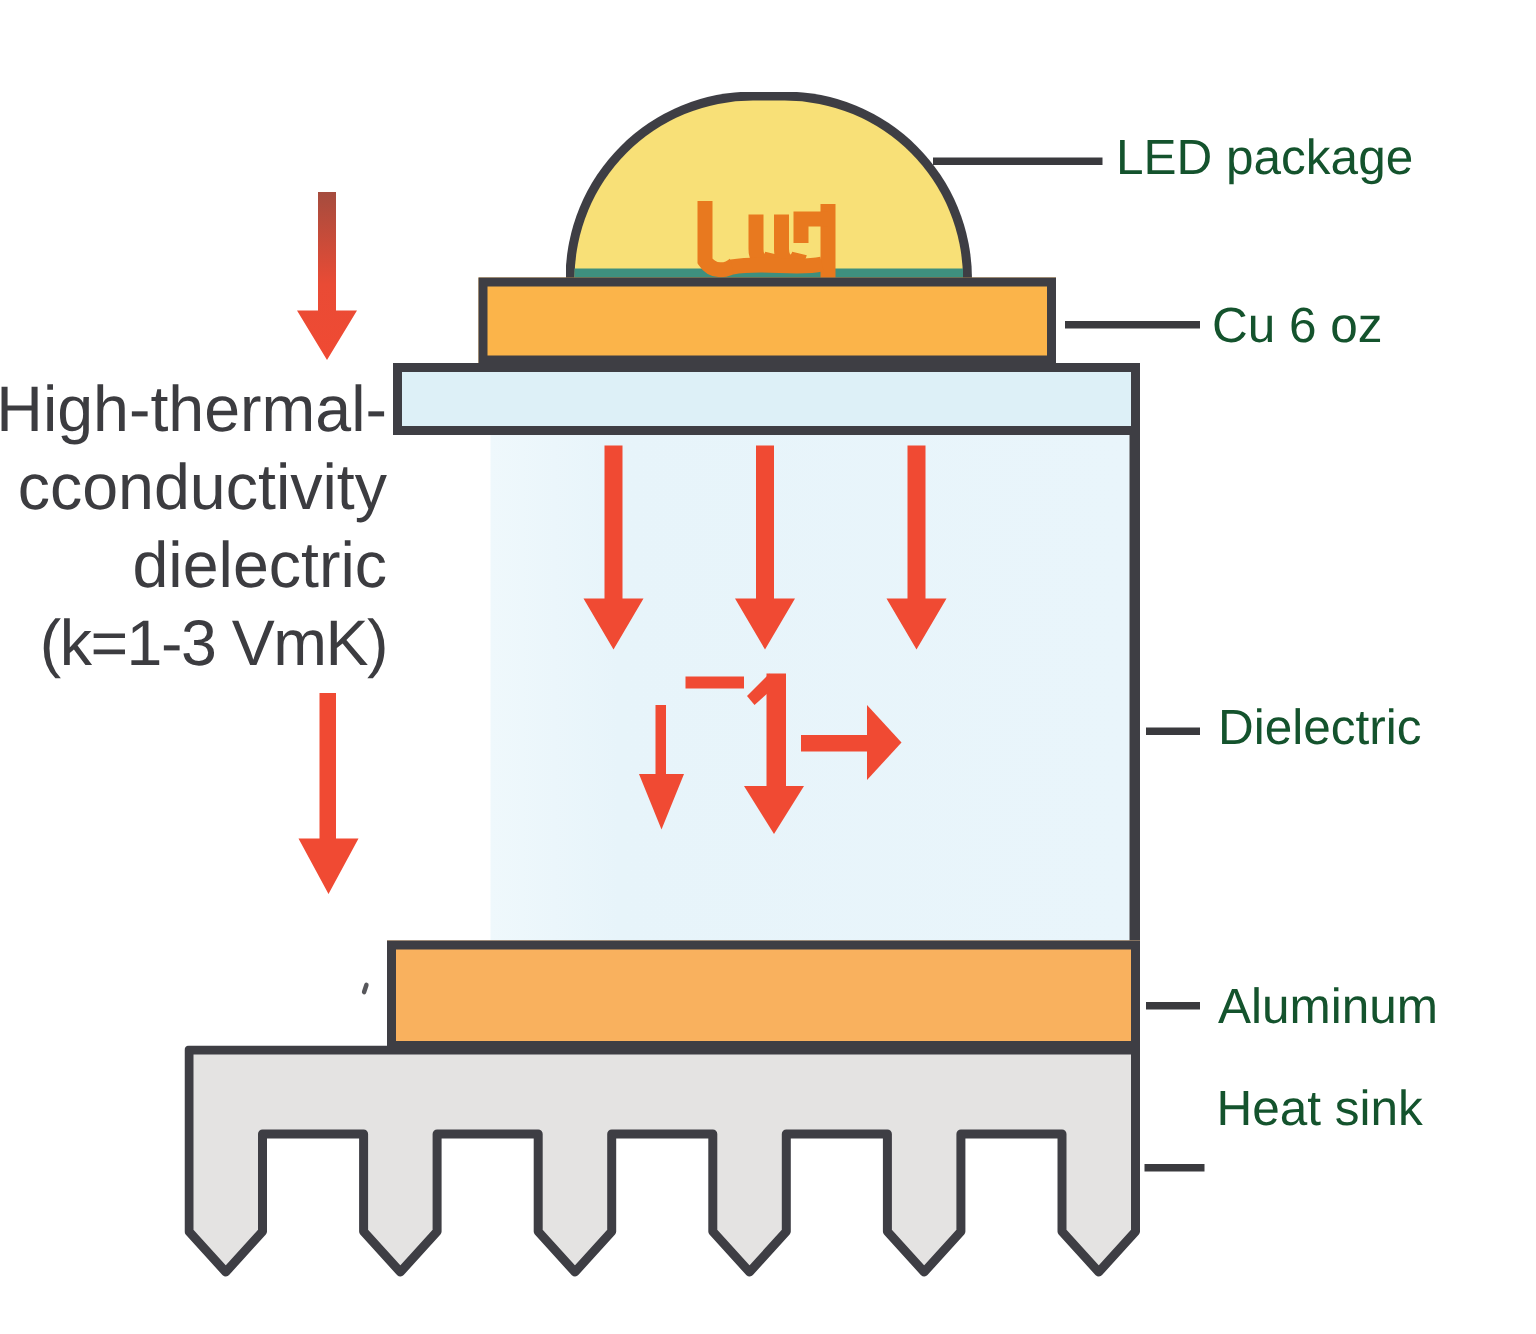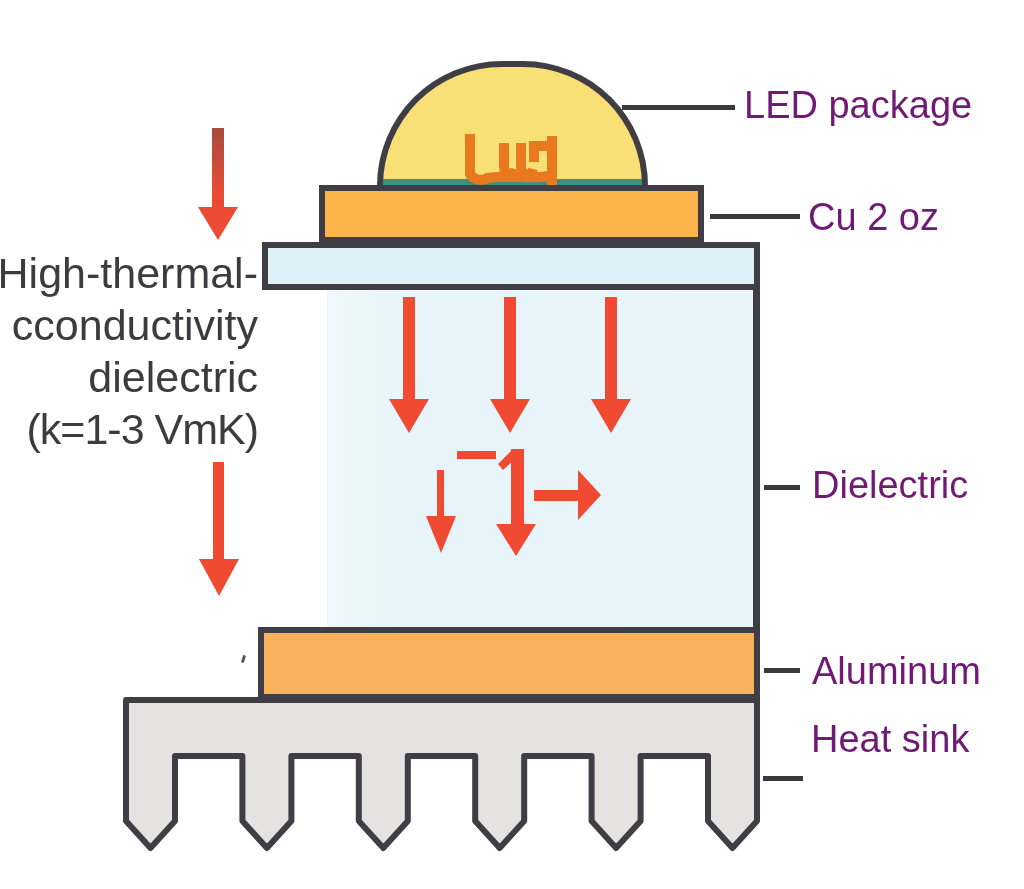--- a/index.html
+++ b/index.html
@@ -37,21 +37,21 @@
     border-right:7px solid #3E3E44;z-index:0;
   }
   .aluminum-layer{
     left:258px;top:627px;width:490px;height:61px;
     background:#F9B15E;border:6px solid #3E3E44;z-index:4;
   }
   .heatsink-svg{left:123px;top:697px;width:637px;height:158px;z-index:3;}
 
   
   .label{
-    color:#701a75;font-size:38px;line-height:46px;white-space:nowrap;z-index:6;
+    color:#14532d;font-size:33px;line-height:46px;white-space:nowrap;z-index:6;
   }
   .label-led{left:744px;top:82px;}
   .label-cu{left:808px;top:194px;}
   .label-dielectric{left:812px;top:462px;}
   .label-aluminum{left:812px;top:648px;text-align:center;}
   .label-heatsink{left:811px;top:716px;}
 
   .note{
     left:-30px;top:247px;width:288px;text-align:right;
     color:#3C3C40;font-size:43px;line-height:52px;white-space:nowrap;z-index:6;
@@ -134,21 +134,21 @@
   </g>
 </svg>
 
 <div class="abs connector conn-led"></div>
 <div class="abs connector conn-cu"></div>
 <div class="abs connector conn-dielectric"></div>
 <div class="abs connector conn-aluminum"></div>
 <div class="abs connector conn-heatsink"></div>
 
 <div class="abs label label-led">LED package</div>
-<div class="abs label label-cu">Cu 2 oz</div>
+<div class="abs label label-cu">Cu 6 oz</div>
 <div class="abs label label-dielectric">Dielectric</div>
 <div class="abs label label-aluminum">Aluminum</div>
 <div class="abs label label-heatsink">Heat sink</div>
 
 <div class="abs note">
   <div>High-thermal-</div>
   <div>cconductivity</div>
   <div>dielectric</div>
   <div class="k-line">(k=1-3 VmK)</div>
 </div>

